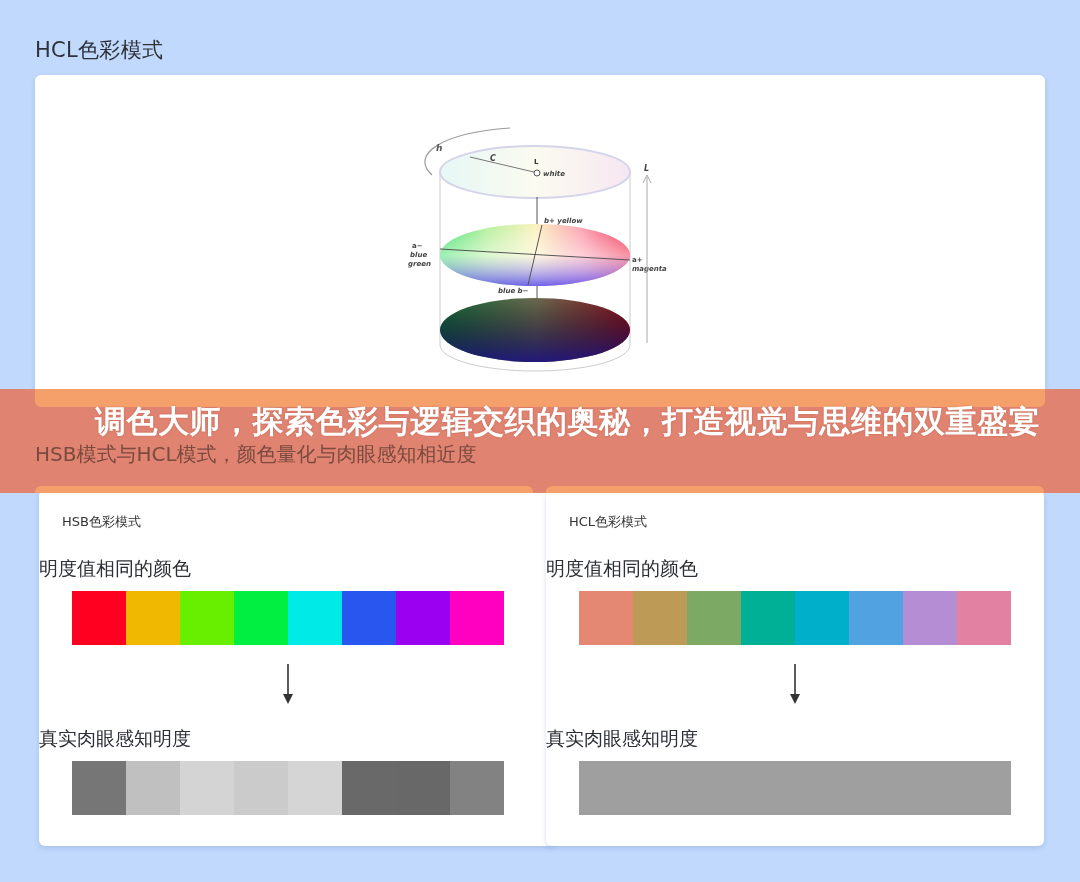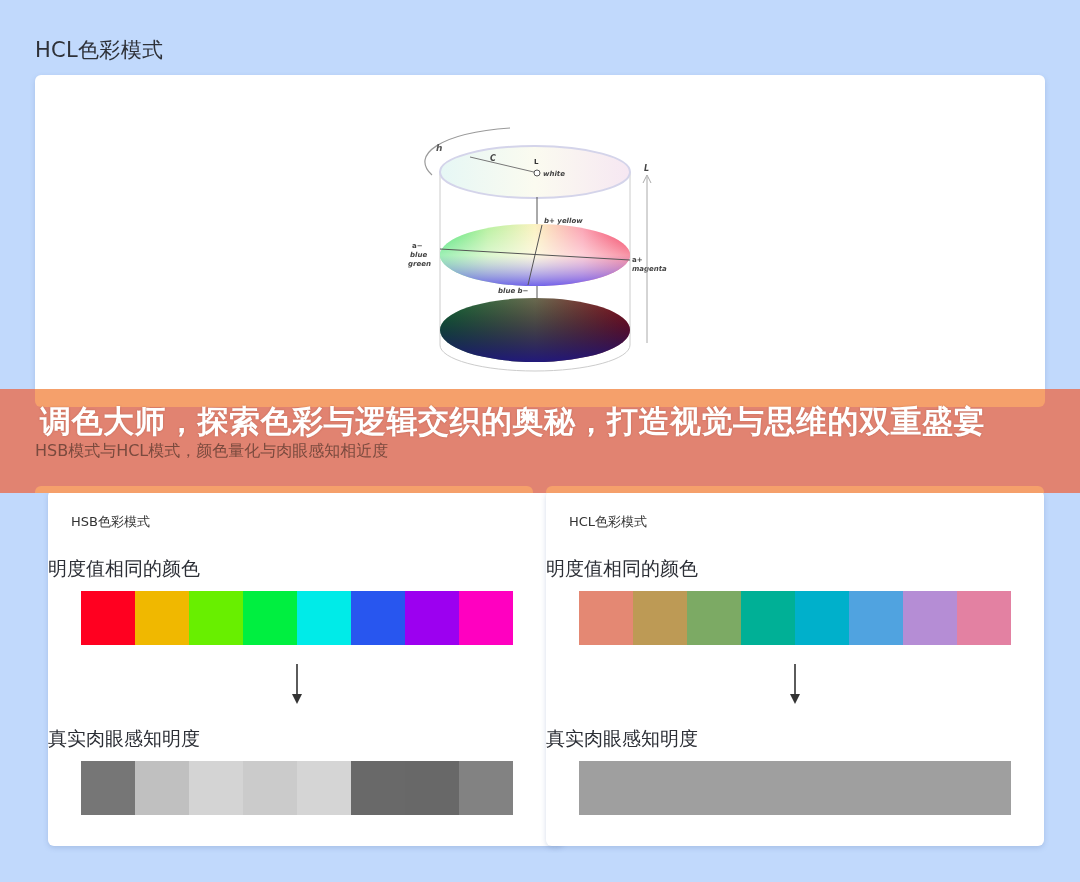--- a/index.html
+++ b/index.html
@@ -12,42 +12,42 @@
   }
   .section-title {
     position: absolute; left: 35px; top: 36px;
     font-size: 21px; color: #2e3138; letter-spacing: 0.3px;
   }
   .card {
     position: absolute; background: #fff; border-radius: 6px;
     box-shadow: 0 2px 5px rgba(90,120,170,0.25);
   }
   #hcl-card { left: 35px; top: 75px; width: 1010px; height: 320px; }
-  #left-card { left: 48px; top: 490px; width: 516px; height: 356px; }
+  #left-card { left: 39px; top: 490px; width: 516px; height: 356px; }
   #right-card { left: 546px; top: 490px; width: 498px; height: 356px; }
 
   .diagram { position: absolute; left: 365px; top: 40px; width: 290px; height: 265px; }
 
   .banner {
     position: absolute; left: 0; top: 389px; width: 1080px; height: 104px;
     background: rgba(226,128,108,0.97);
   }
   .banner-strip-top {
     position: absolute; left: 35px; top: 389px; width: 1010px; height: 18px;
     background: #f5a06b; border-radius: 0 0 6px 6px;
   }
   .banner-strip-bottom-l { position: absolute; left: 35px; top: 486px; width: 498px; height: 7px; background: #f5a06b; border-radius: 6px 6px 0 0; }
   .banner-strip-bottom-r { position: absolute; left: 546px; top: 486px; width: 498px; height: 7px; background: #f5a06b; border-radius: 6px 6px 0 0; }
   .subtitle {
-    position: absolute; left: 35px; top: 441px; font-size: 16px; color: #7a4a3e;
+    position: absolute; left: 35px; top: 441px; font-size: 20px; color: #7a4a3e;
     white-space: nowrap;
   }
   .headline {
     position: absolute; left: 40px; top: 400px; width: 1000px;
-    font-size: 31px; font-weight: bold; color: #fff; text-align: left;
+    font-size: 31px; font-weight: bold; color: #fff; text-align: right;
     line-height: 42px; letter-spacing: 0.5px;
     text-shadow: 0 0 2px rgba(120,50,30,0.35);
   }
 
   .card-label { position: absolute; left: 23px; top: 23px; font-size: 13px; color: #333; }
   .card-heading { position: absolute; left: 0; width: 100%; font-size: 19px; color: #2c2f36; }
   .swatches { position: absolute; left: 33px; width: 432px; height: 54px; display: flex; }
   .swatches.top { top: 101px; }
   .swatches.bottom { top: 271px; }
   .swatch { flex: 1; height: 100%; }

